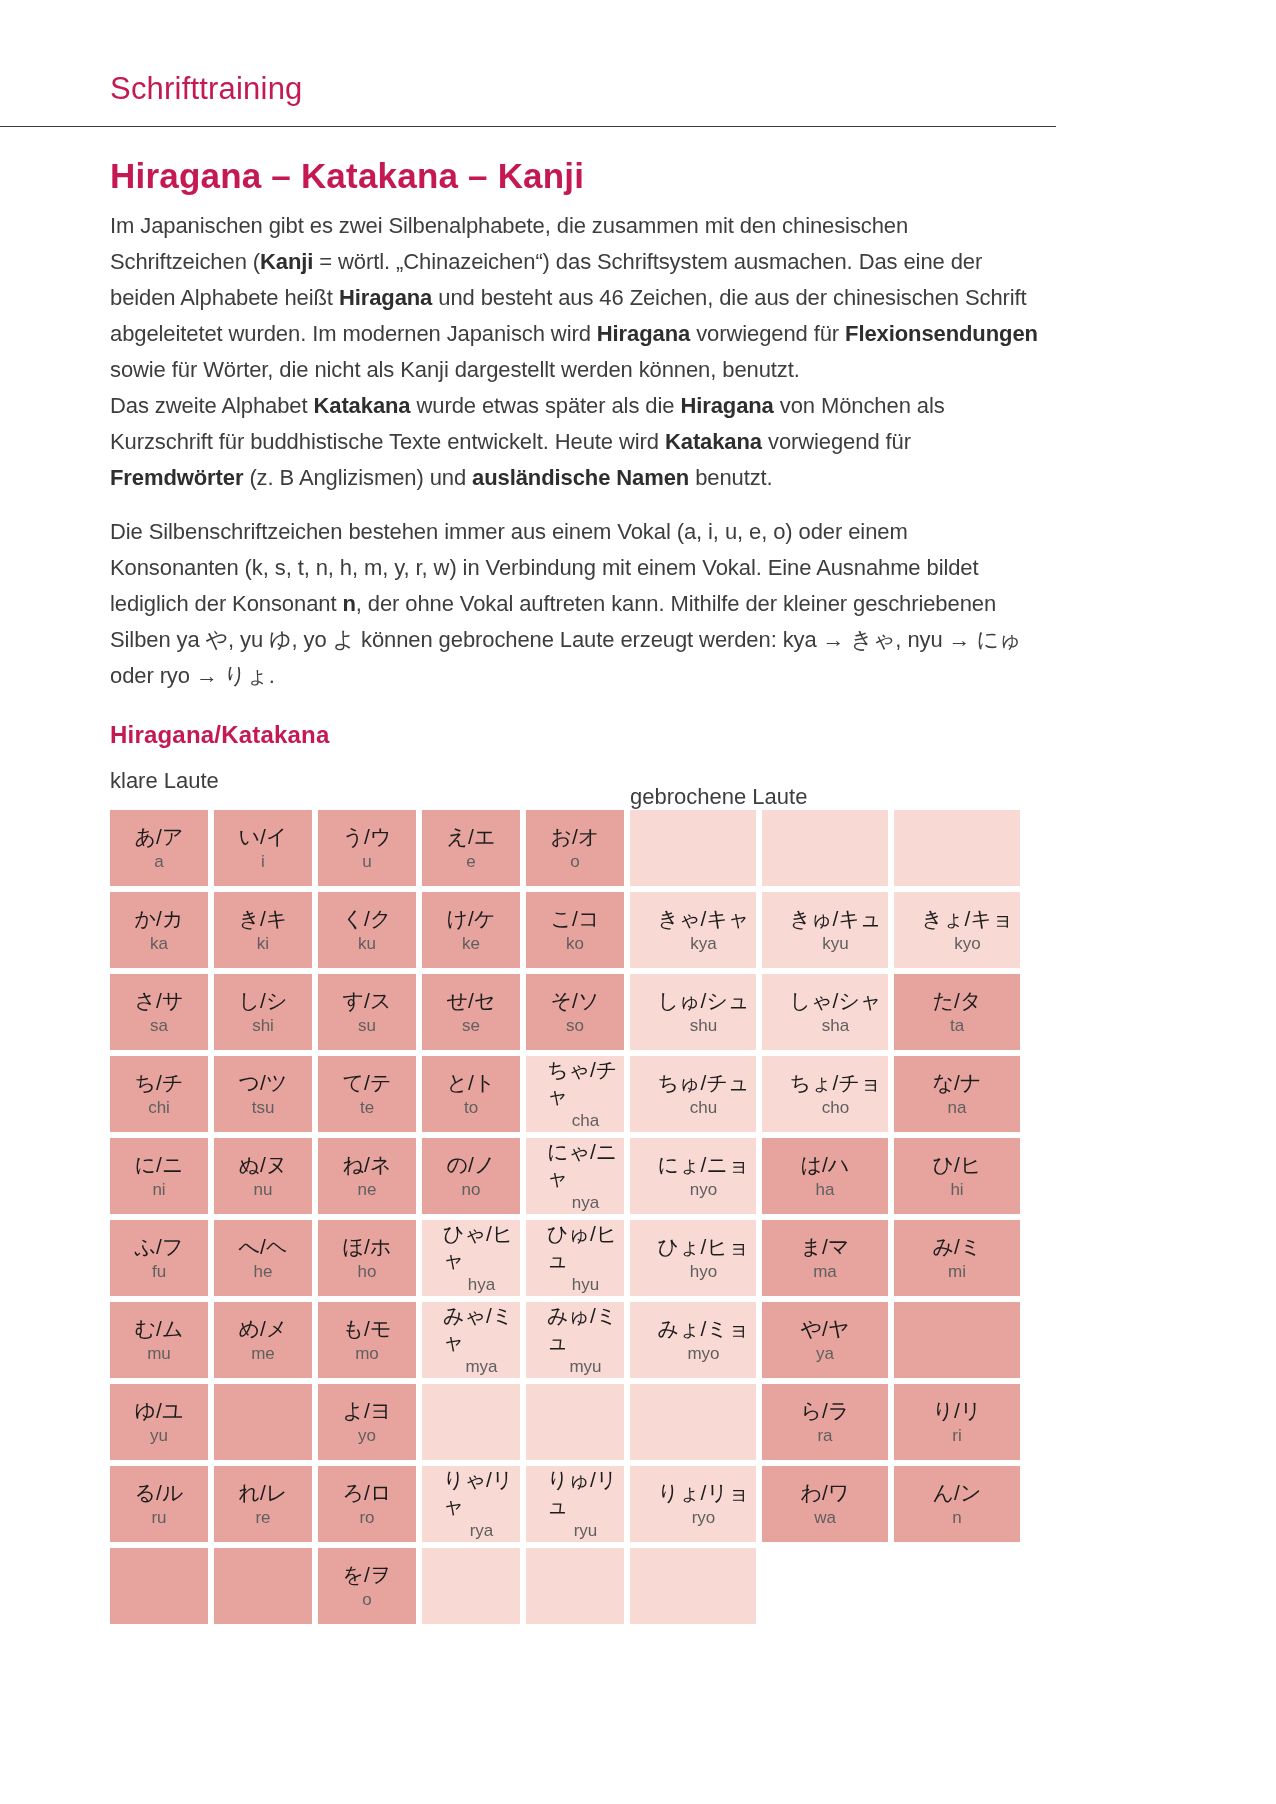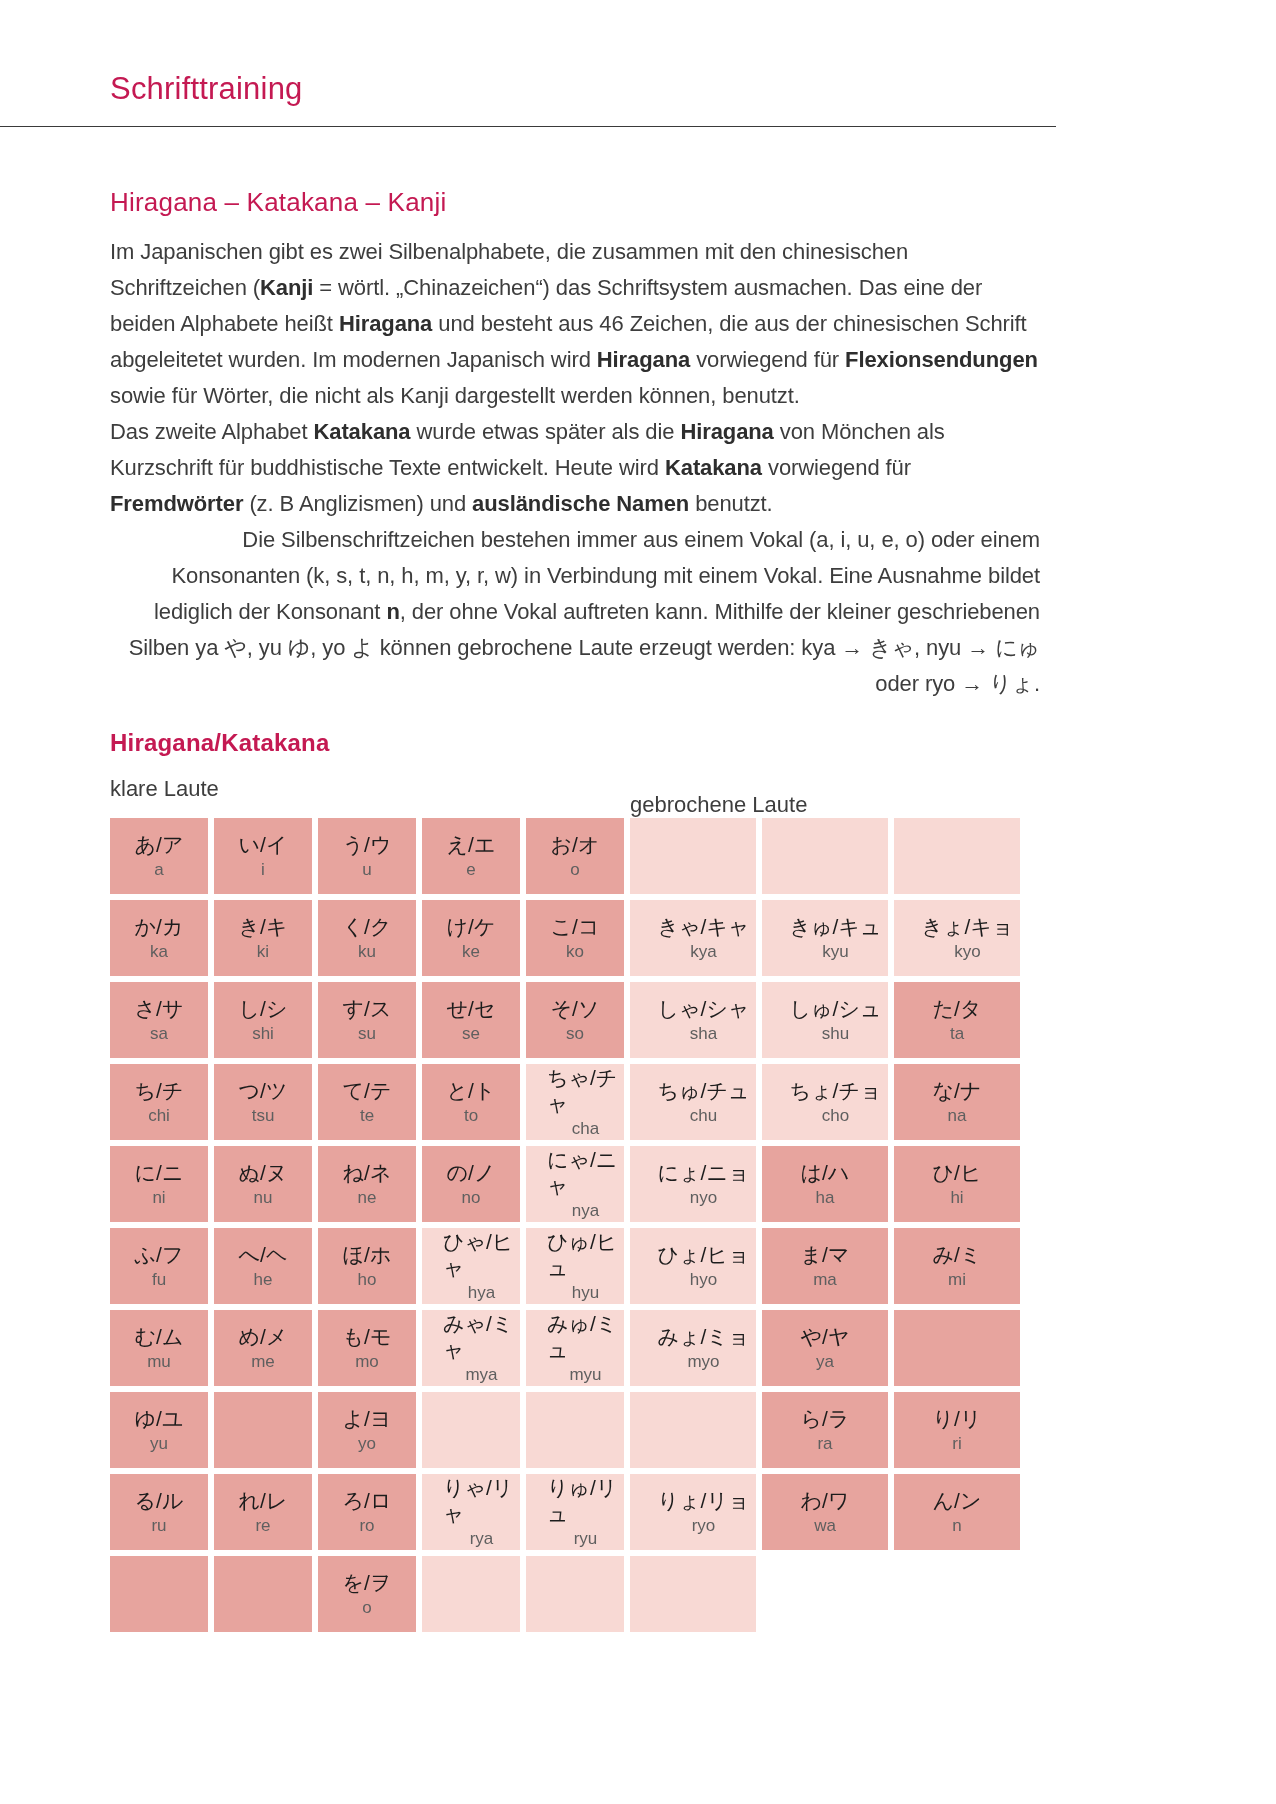--- a/index.html
+++ b/index.html
@@ -31,36 +31,36 @@
     margin-top:20px;
     width:1276px;height:0;
     border:none;
     border-top:1.6px solid #3a3a3a;
   }
   .content{
     padding-left:110px;
     width:1046px; 
   }
   .section-heading{
-    margin-top:59px;
-    font-size:26px;line-height:32px;
-    font-weight:400;
+    margin-top:33px;
+    font-size:35px;line-height:32px;
+    font-weight:700;
     color:var(--accent);
     letter-spacing:.2px;
   }
   .paragraphs p{
     width:930px;
     margin-top:16px;
     font-size:22px;
     line-height:36px;
     letter-spacing:-0.1px;
     color:var(--body);
   }
   .paragraphs p + p{margin-top:0;}
-  .paragraphs p.gap{text-align:right;}
+  .paragraphs p.gap{margin-top:18px;}
   .paragraphs strong{font-weight:700;color:#2e2e2e;}
   .kana-heading{
     margin-top:26px;
     font-size:24px;line-height:30px;
     font-weight:700;
     color:var(--accent);
     letter-spacing:.2px;
   }
   .group-labels{
     position:relative;
@@ -201,27 +201,27 @@
         </div>
         <div class="cell clear">
           <div class="kana">せ/セ</div>
           <div class="romaji">se</div>
         </div>
         <div class="cell clear">
           <div class="kana">そ/ソ</div>
           <div class="romaji">so</div>
         </div>
         <div class="cell broken">
+          <div class="kana">しゅ/シュ</div>
+          <div class="romaji">shu</div>
+        </div>
+        <div class="cell broken">
           <div class="kana">しゃ/シャ</div>
           <div class="romaji">sha</div>
         </div>
-        <div class="cell broken">
-          <div class="kana">しゅ/シュ</div>
-          <div class="romaji">shu</div>
-        </div>
         <div class="cell clear">
           <div class="kana">た/タ</div>
           <div class="romaji">ta</div>
         </div>
         <div class="cell clear">
           <div class="kana">ち/チ</div>
           <div class="romaji">chi</div>
         </div>
         <div class="cell clear">
           <div class="kana">つ/ツ</div>

